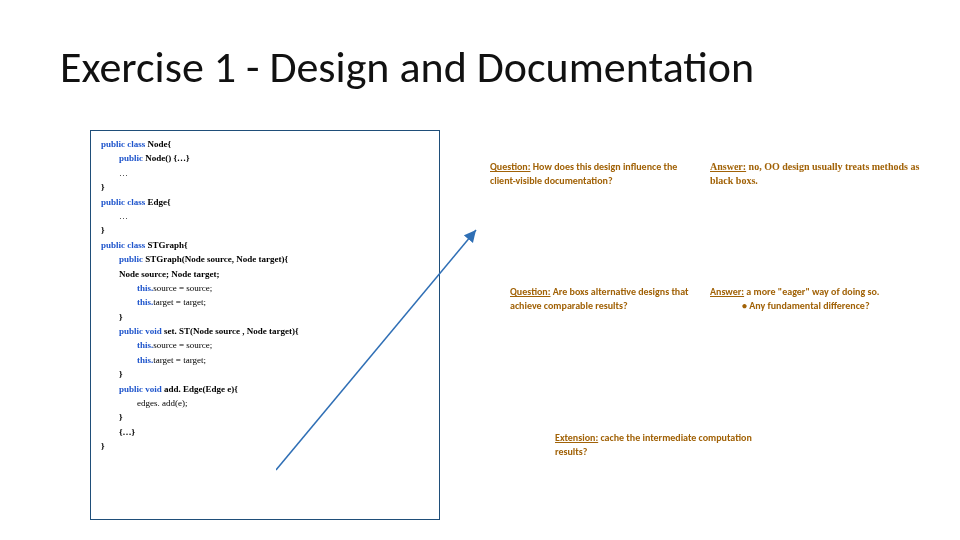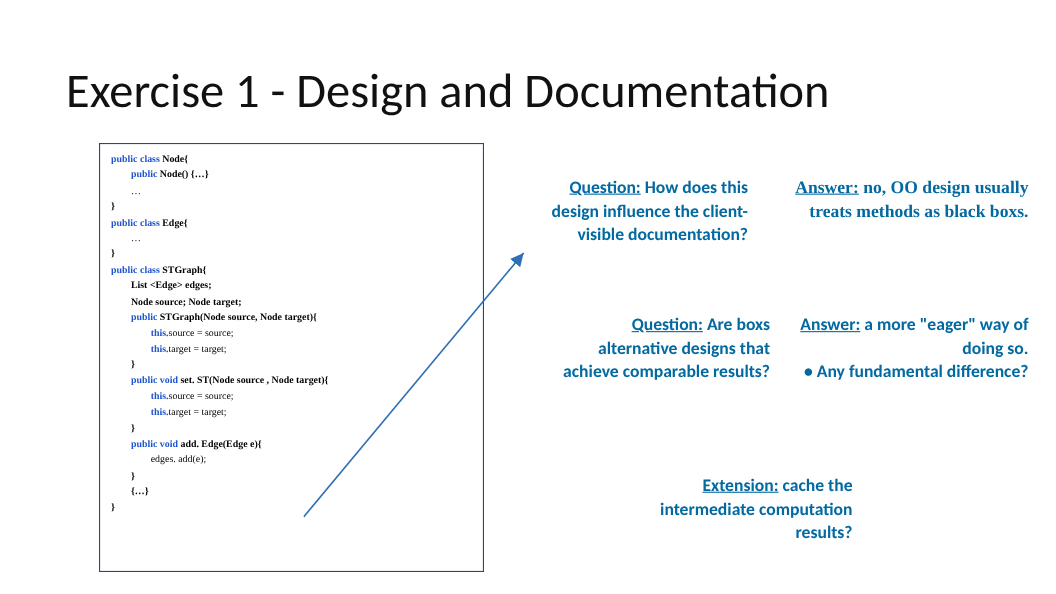--- a/index.html
+++ b/index.html
@@ -8,21 +8,21 @@
     width: 960px;
     height: 540px;
     background: #fff;
     font-family: "Segoe UI", Calibri, Arial, sans-serif;
     overflow: hidden;
     position: relative;
   }
   .title {
     position: absolute;
     left: 60px;
-    top: 55px;
+    top: 40px;
     font-size: 44px;
     font-weight: 400;
     color: #111;
     letter-spacing: 0px;
     white-space: nowrap;
   }
   .codebox {
     position: absolute;
     left: 90px;
     top: 130px;
@@ -35,45 +35,43 @@
     font-size: 9px;
     line-height: 1.6;
     color: #000;
     overflow: hidden;
   }
   .codebox div { white-space: pre; }
   .kw-blue { color: #1f55cc; }
   .codebox b { font-weight: bold; }
   .qa-box {
     position: absolute;
-    font-size: 16px;
+    font-size: 10px;
     line-height: 1.35;
-    color: #0369a1;
-    text-align: right;
+    color: #a16207;
   }
   .qa-box .hdr { text-decoration: underline; }
   .qa-box b { font-weight: bold; }
 </style>
 </head>
 <body>
 
 <div class="title">Exercise 1 - Design and Documentation</div>
 
 <div class="codebox">
   <div><b><span class="kw-blue">public class </span><span>Node{</span></b></div>
   <div>        <b><span class="kw-blue">public </span><span>Node() {…}</span></b></div>
   <div>        <span>…</span></div>
   <div><b><span>}</span></b></div>
   <div><b><span class="kw-blue">public class </span><span>Edge{</span></b></div>
   <div>        <span>…</span></div>
   <div><b><span>}</span></b></div>
   <div><b><span class="kw-blue">public class </span><span>STGraph{</span></b></div>
-  <div>        <b><span>List &lt;Edge&gt; edges;</span></b></div>
+  <div>        <b><span class="kw-blue">public </span><span>STGraph(Node source, Node target){</span></b></div>
   <div>        <b><span>Node source; Node target;</span></b></div>
-  <div>        <b><span class="kw-blue">public </span><span>STGraph(Node source, Node target){</span></b></div>
   <div>                <b><span class="kw-blue">this.</span></b><span>source = source;</span></div>
   <div>                <b><span class="kw-blue">this.</span></b><span>target = target;</span></div>
   <div>        <b><span>}</span></b></div>
   <div>        <b><span class="kw-blue">public void </span><span>set. ST(Node source , Node target){</span></b></div>
   <div>                <b><span class="kw-blue">this.</span></b><span>source = source;</span></div>
   <div>                <b><span class="kw-blue">this.</span></b><span>target = target;</span></div>
   <div>        <b><span>}</span></b></div>
   <div>        <b><span class="kw-blue">public void </span><span>add. Edge(Edge e){</span></b></div>
   <div>                <span>edges. add(e);</span></div>
   <div>        <b><span>}</span></b></div>
@@ -97,18 +95,18 @@
 <div class="qa-box" style="left:710px; top:160px; width:225px;font-family:Liberation Serif, serif;">
   <b><span class="hdr">Answer:</span><span> no, OO design usually treats methods as black boxs.</span></b>
 </div>
 
 <div class="qa-box" style="left:510px; top:285px; width:190px;">
   <b><span class="hdr">Question:</span><span> Are boxs alternative designs that achieve comparable results?</span></b>
 </div>
 
 <div class="qa-box" style="left:710px; top:285px; width:225px;">
   <b><span class="hdr">Answer:</span><span> a more "eager" way of doing so.</span></b><br>
-  <b><span style="padding-left:8px;">• Any fundamental difference?</span></b>
+  <b><span style="padding-left:8px;margin-left:24px;">• Any fundamental difference?</span></b>
 </div>
 
 <div class="qa-box" style="left:555px; top:415px; width:220px;margin-top:16px;">
   <b><span class="hdr">Extension:</span><span> cache the intermediate computation results?</span></b>
 </div>
 
 </body></html>

